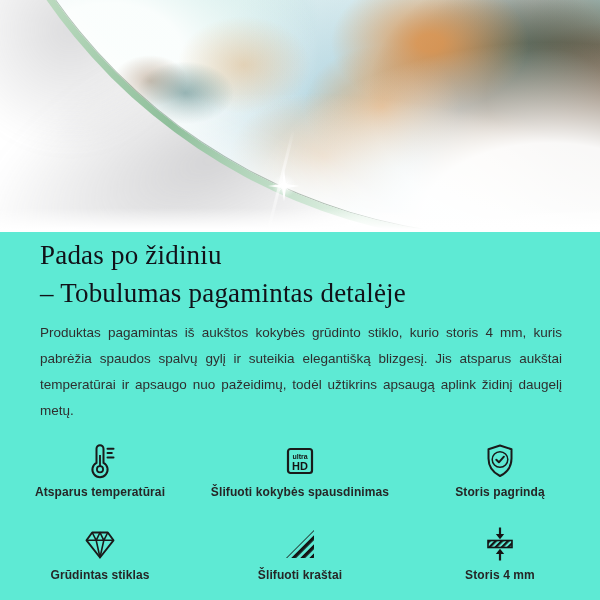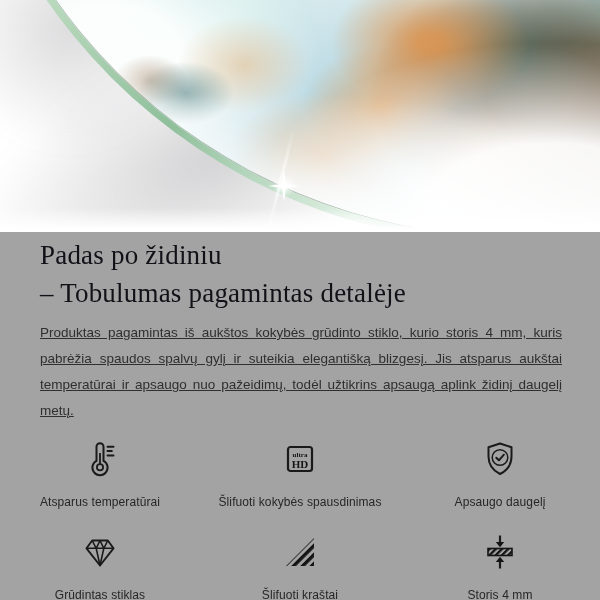--- a/index.html
+++ b/index.html
@@ -1,19 +1,19 @@
 <!DOCTYPE html>
 <html lang="lt"><head>
 <meta charset="utf-8">
 <style>
   * { margin:0; padding:0; box-sizing:border-box; }
   html,body { background:#fff; }
   .page {
     position:relative; width:600px; height:600px; overflow:hidden;
-    background:#a3a3a3; font-family:"Liberation Sans", sans-serif;
+    background:#5eead4; font-family:"Liberation Sans", sans-serif;
   }
 
   
   .hero { position:relative; width:600px; height:232px; overflow:hidden; background:#fff; }
 
   .shadow-main {
     position:absolute; left:-140px; top:-10px; width:700px; height:340px;
     border-radius:50%; transform:rotate(-24deg); filter:blur(12px);
     background:radial-gradient(closest-side, rgba(108,108,114,.30), rgba(108,108,114,0) 72%);
   }
@@ -67,30 +67,29 @@
   .title {
     margin:4px 40px 0 40px;
     font-family:"Liberation Serif", "DejaVu Serif", serif;
     font-weight:normal; font-size:27px; line-height:38px;
     color:#111118; letter-spacing:.2px;
   }
   .desc {
     margin:8px 38px 0 40px;
     font-size:13.5px; line-height:26px; color:#2f2f2f;
     text-align:justify;
-    text-decoration:underline;
   }
 
   
   .features {
     margin-top:14px; display:grid; grid-template-columns:repeat(3, 1fr); row-gap:22px;
   }
   .feature { display:flex; flex-direction:column; align-items:center; }
-  .feature .icon-box { height:46px; display:flex; align-items:flex-start; justify-content:center;font-family:Liberation Serif, serif; }
-  .feature .label { margin-top:11px; font-size:12px; color:#262626; letter-spacing:.1px; }
+  .feature .icon-box { height:46px; display:flex; align-items:center; justify-content:center; }
+  .feature .label { margin-top:1px; font-size:12px; color:#262626; letter-spacing:.1px;font-weight:bold; }
   .icn { stroke:#1a1a1a; fill:none; }
   .hidden-defs { position:absolute; width:0; height:0; }
 </style>
 </head>
 <body>
 
 <svg class="hidden-defs" aria-hidden="true">
   <defs>
     <pattern id="hatchA" patternUnits="userSpaceOnUse" width="6.4" height="6.4" patternTransform="rotate(45)">
       <rect width="3.4" height="6.4" fill="#141414"></rect>
@@ -158,21 +157,21 @@
     </div>
 
     <div class="feature">
       <div class="icon-box">
         <svg width="40" height="42" viewBox="0 0 40 40">
           <path class="icn" stroke-width="2" stroke-linejoin="round" d="M20,4.5 L31.5,8.3 V17.5 C31.5,25.5 26.8,31.6 20,35 C13.2,31.6 8.5,25.5 8.5,17.5 V8.3 Z"></path>
           <circle class="icn" stroke-width="1.5" cx="20" cy="18.5" r="7.8"></circle>
           <path class="icn" stroke-width="2" stroke-linecap="round" stroke-linejoin="round" d="M16.3,18.7 l2.6,2.6 5,-5.6"></path>
         </svg>
       </div>
-      <span class="label">Apsaugo daugelį</span>
+      <span class="label">Storis pagrindą</span>
     </div>
 
     <div class="feature">
       <div class="icon-box">
         <svg width="40" height="42" viewBox="0 0 40 40">
           <path class="icn" stroke-width="1.9" stroke-linejoin="round" d="M12.2,8.5 H27.8 L33.5,16.3 L20,33.5 L6.5,16.3 Z"></path>
           <path class="icn" stroke-width="1.6" stroke-linejoin="round" d="M6.5,16.3 H33.5 M12.2,8.5 L16.2,16.3 L20,8.5 L23.8,16.3 L27.8,8.5 M16.2,16.3 L20,33.5 L23.8,16.3"></path>
         </svg>
       </div>
       <span class="label">Grūdintas stiklas</span>

